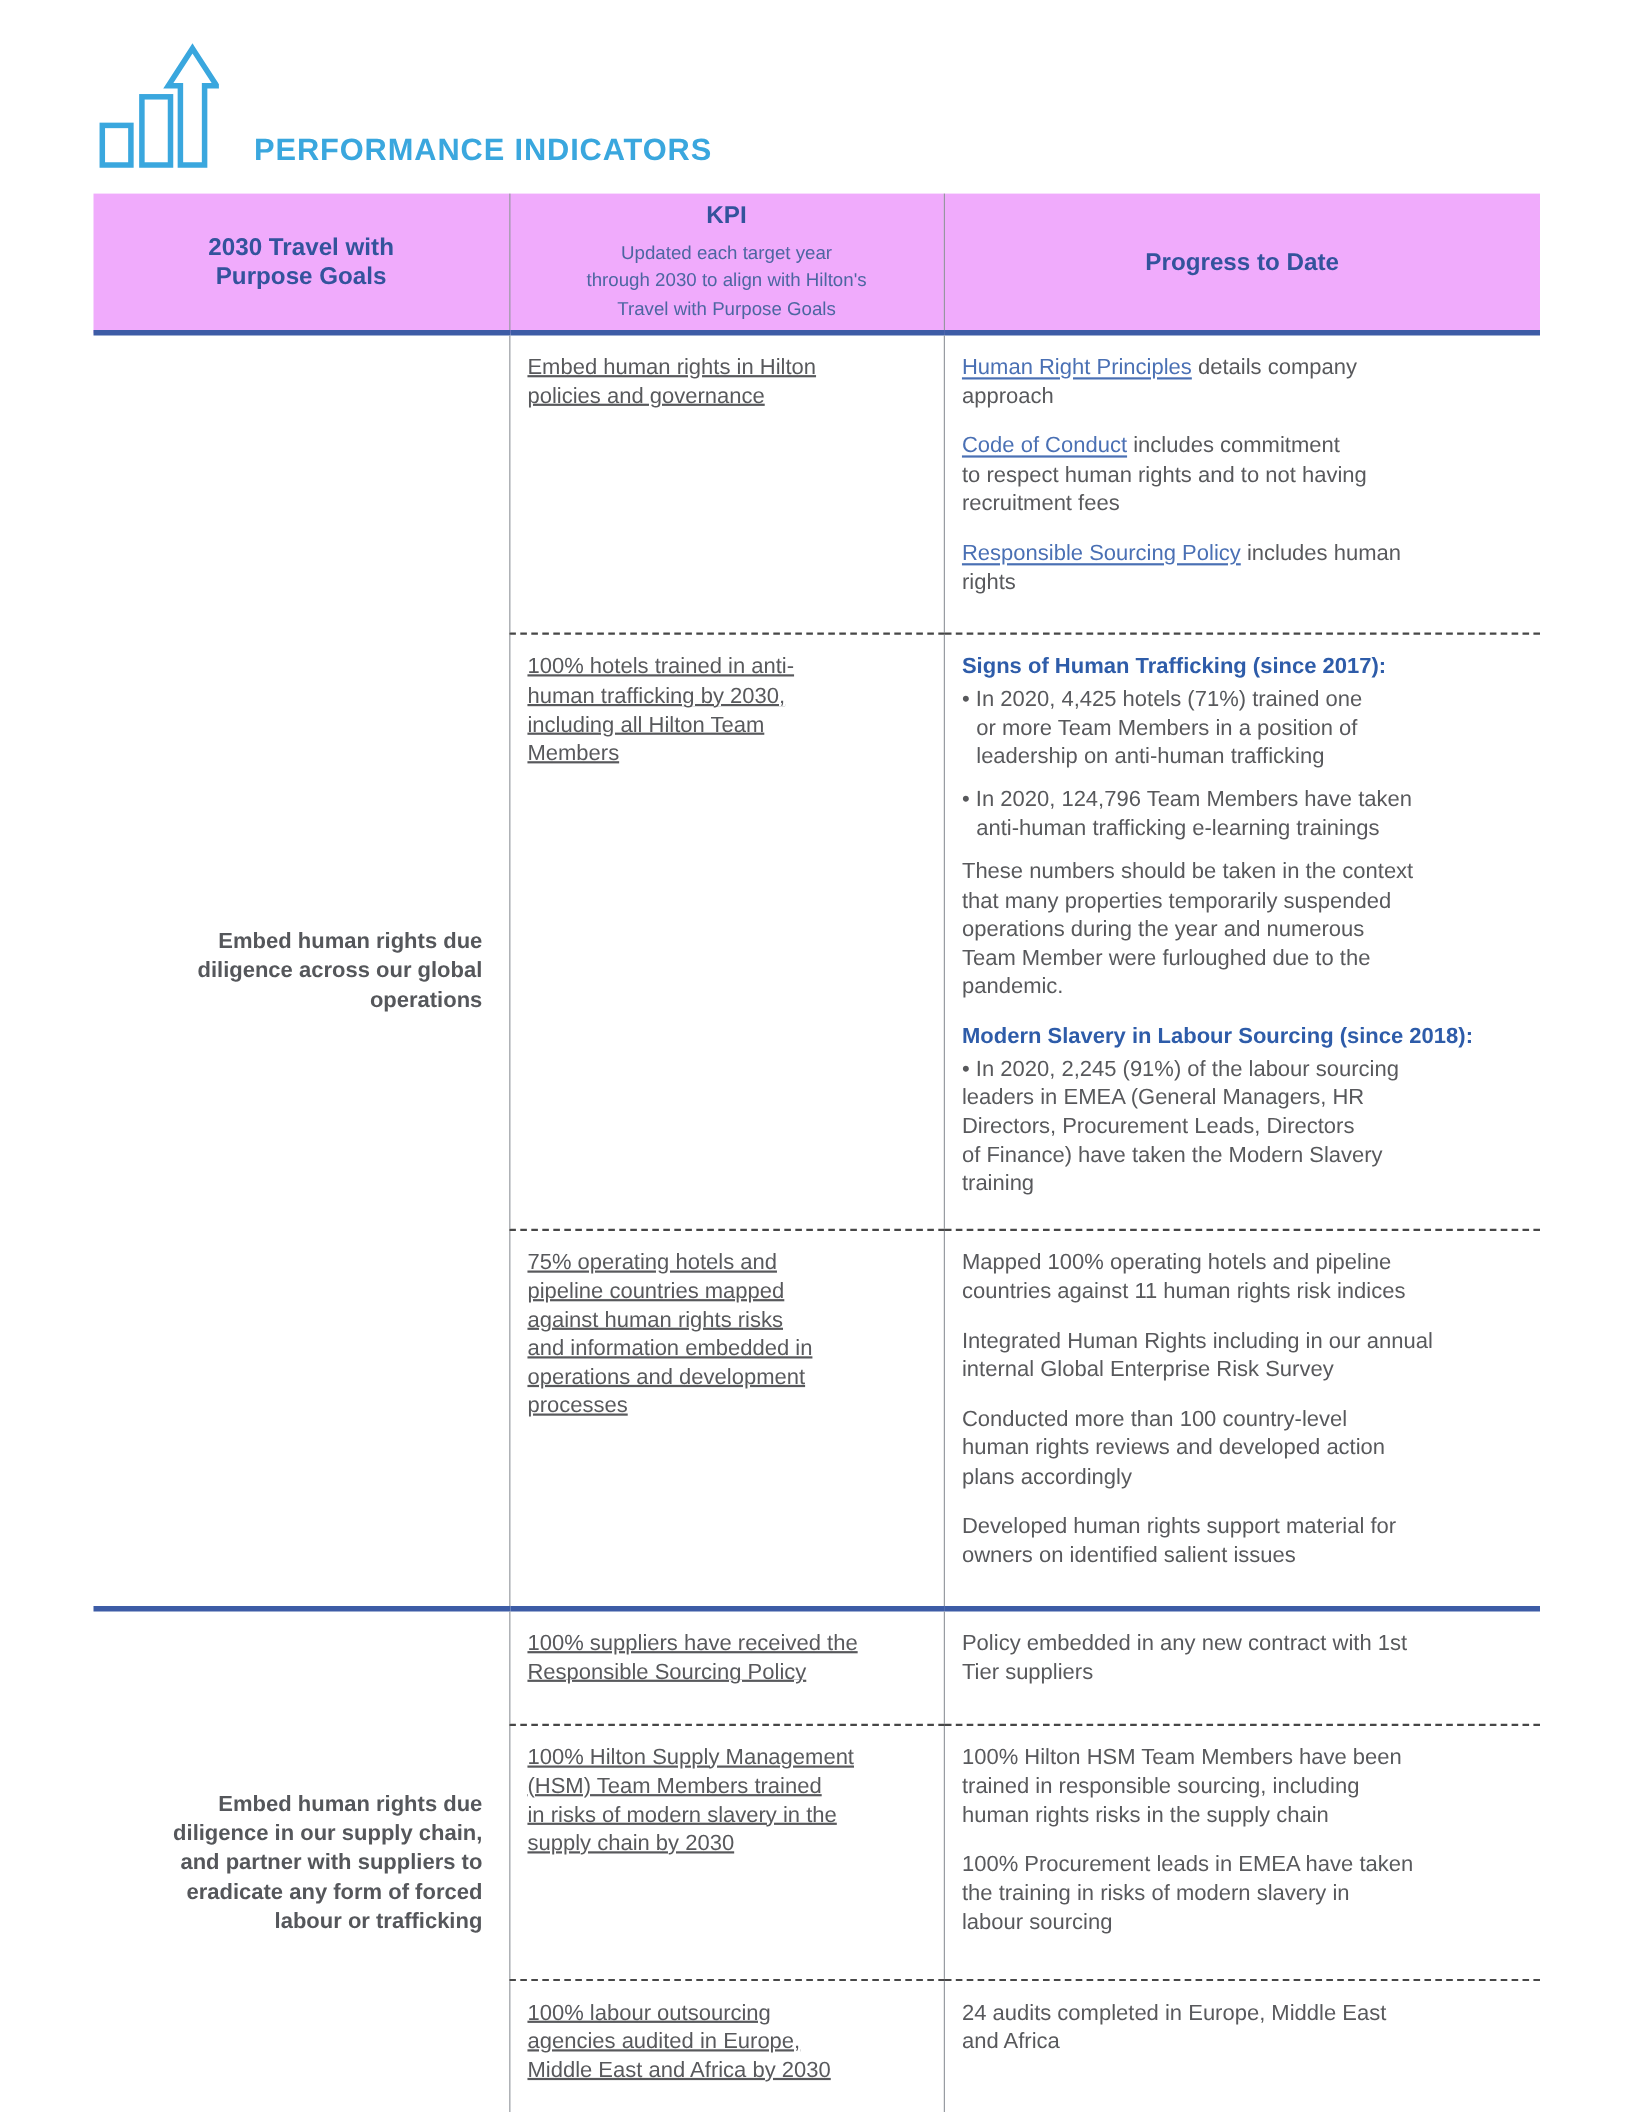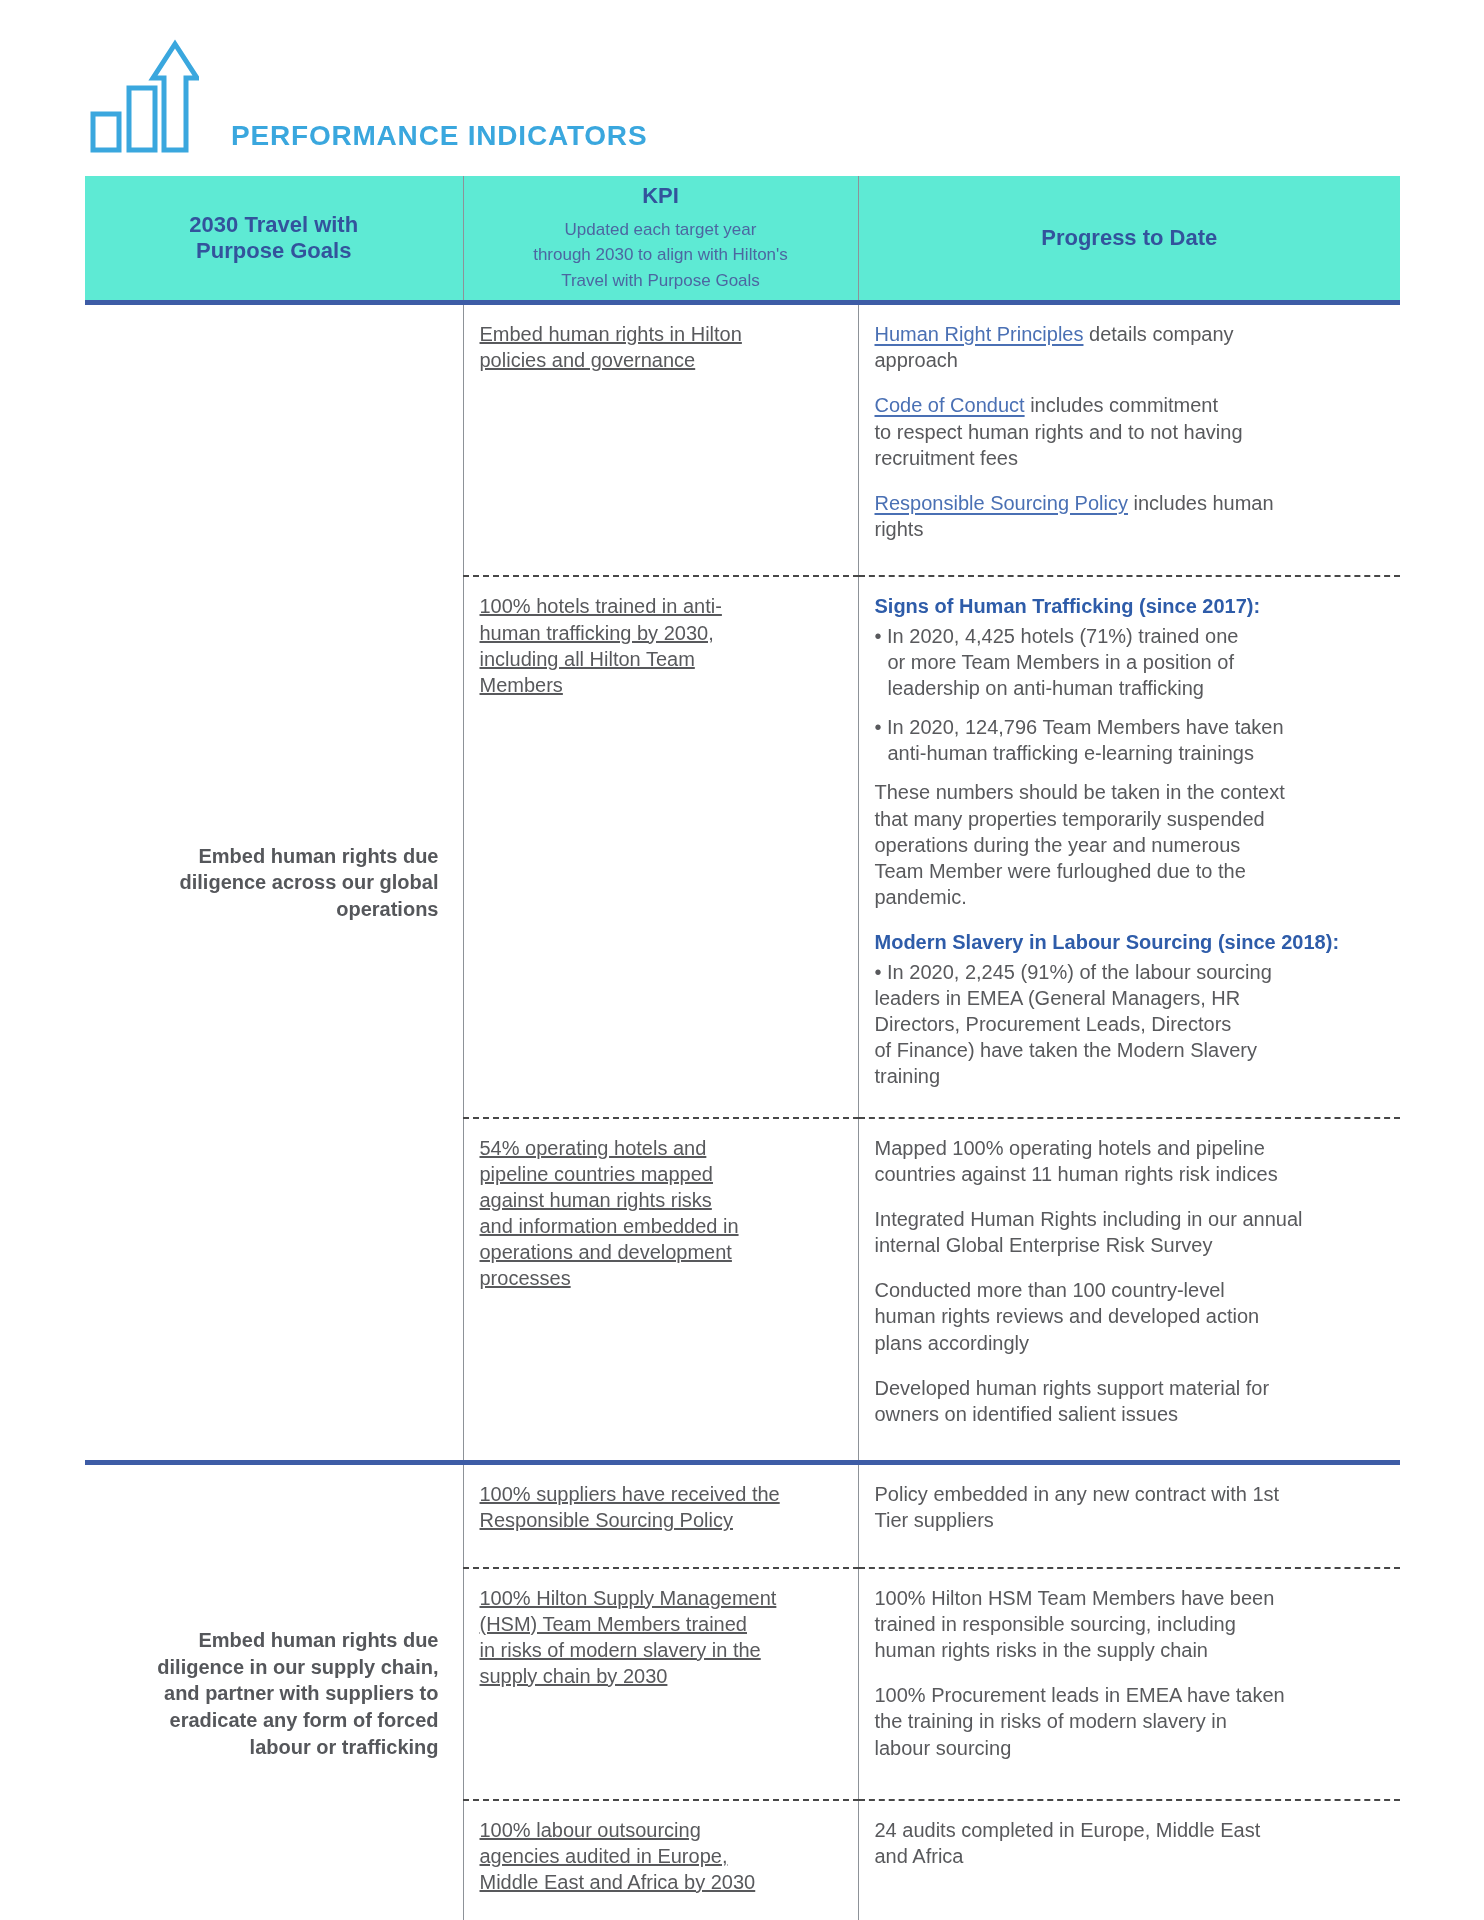--- a/index.html
+++ b/index.html
@@ -15,21 +15,21 @@
     color:#3aa7de;
   }
   table.kpi-table{
     position:absolute;left:85px;top:176px;width:1315px;
     border-collapse:collapse;table-layout:fixed;
   }
   col.c-goals{width:378px;}
   col.c-kpi{width:395px;}
   col.c-progress{width:542px;}
   thead th{
-    background:#5eead4;height:112px;vertical-align:middle;text-align:center;
+    background:#f0abfc;height:112px;vertical-align:middle;text-align:center;
     font-weight:bold;color:#33539c;font-size:22px;line-height:1.18;
     border-bottom:5px solid #3d5ca6;padding:6px 10px;
   }
   thead th .hdr{white-space:pre-line;}
   thead th .sub{
     display:block;white-space:pre-line;font-weight:normal;font-size:17px;
     color:#4c66a1;line-height:1.5;margin-top:8px;
   }
   th.kpi,td.kpi{border-left:1px solid #8d9298;border-right:1px solid #8d9298;}
   td.goal{
@@ -126,21 +126,21 @@
 pandemic.</p>
           <p class="heading">Modern Slavery in Labour Sourcing (since 2018):</p>
           <p class="bullet flush">• In 2020, 2,245 (91%) of the labour sourcing
 leaders in EMEA (General Managers, HR
 Directors, Procurement Leads, Directors
 of Finance) have taken the Modern Slavery
 training</p>
         </td>
       </tr>
       <tr class="dashed last" style="height: 317px;">
-        <td class="kpi">54% operating hotels and
+        <td class="kpi">75% operating hotels and
 pipeline countries mapped
 against human rights risks
 and information embedded in
 operations and development
 processes</td>
         <td class="progress">
           <p class="para">Mapped 100% operating hotels and pipeline
 countries against 11 human rights risk indices</p>
           <p class="para">Integrated Human Rights including in our annual
 internal Global Enterprise Risk Survey</p>

